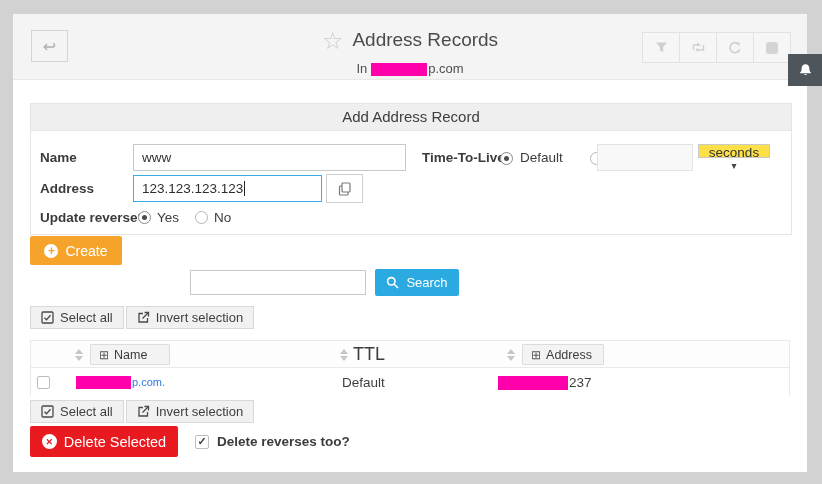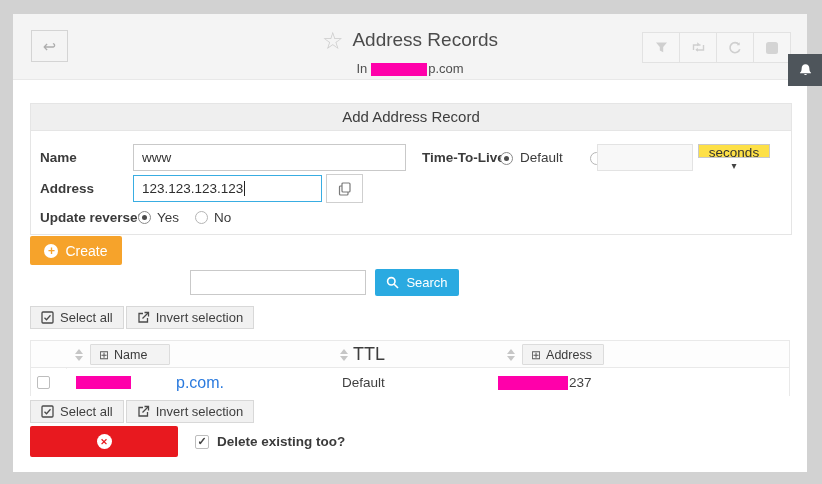--- a/index.html
+++ b/index.html
@@ -57,21 +57,21 @@
   .vline { position:absolute; left:35px; top:0; bottom:0; width:1px; background:#f0f0f0; }
   .sort { display:inline-flex; flex-direction:column; gap:2px; cursor:pointer; }
   .tri-up { width:0; height:0; border-left:4px solid transparent; border-right:4px solid transparent; border-bottom:5px solid #c6c6c6; }
   .tri-down { width:0; height:0; border-left:4px solid transparent; border-right:4px solid transparent; border-top:5px solid #c6c6c6; }
   .col-btn { height:21px; padding:0 8px; background:#f3f3f3; border:1px solid #dcdcdc; border-radius:1px; font-size:12.5px; color:#3b3b3b; display:inline-flex; align-items:center; gap:5px; cursor:pointer; }
   .plusbox { font-size:12px; color:#5a5a5a; }
   .hdr-text { font-size:18px; color:#3d3d3d; }
   .cell-text { font-size:13.5px; color:#3f3f3f; }
   .cb { width:13px; height:13px; border:1px solid #bdbdbd; border-radius:2px; background:#fff; cursor:pointer; }
   .cb.checked { display:flex; align-items:center; justify-content:center; color:#444; font-size:11px; font-weight:bold; }
-  .rowlink { font-size:16px; color:#2a7ade; text-decoration:none; cursor:pointer;margin-left:44px; }
+  .rowlink { font-size:11px; color:#2a7ade; text-decoration:none; cursor:pointer; }
 </style>
 </head>
 <body>
 
 <div class="screen">
   <div class="window">
 
     <div class="page-header">
       <div class="back-btn">
         <span>↩</span>
@@ -231,24 +231,25 @@
           <path d="M6 2.5H2v8.5h8.5V7"></path>
             <path d="M5.5 7.5L11 2"></path>
             <path d="M7.5 1.5H11.5V5.5"></path>
         </svg>
         <span>Invert selection</span>
       </button>
     </div>
 
     <button class="abs btn btn-delete" style="left:17px; top:412px; width:148px; height:31px;">
       <span class="icon-disc disc-red">✕</span>
+      <span>Delete Selected</span>
     </button>
     <div class="abs" style="left:182px; top:420px; display:flex; align-items:center; gap:8px;">
       <span class="cb checked" style="width:14px; height:14px;">✓</span>
-      <span class="flabel">Delete existing too?</span>
+      <span class="flabel">Delete reverses too?</span>
     </div>
 
   </div>
 
   <div class="bell-tab">
     <svg width="15" height="15" viewBox="0 0 16 16" fill="#fff">
       <path d="M8 1.2c-2.6 0-4.1 2-4.1 4.6 0 3-1.2 4-1.8 4.5-.2.2-.1.5.2.5h11.4c.3 0 .4-.3.2-.5-.6-.5-1.8-1.5-1.8-4.5 0-2.6-1.5-4.6-4.1-4.6z"></path>
       <path d="M6.4 11.6a1.7 1.7 0 0 0 3.2 0z"></path>
     </svg>
   </div>

